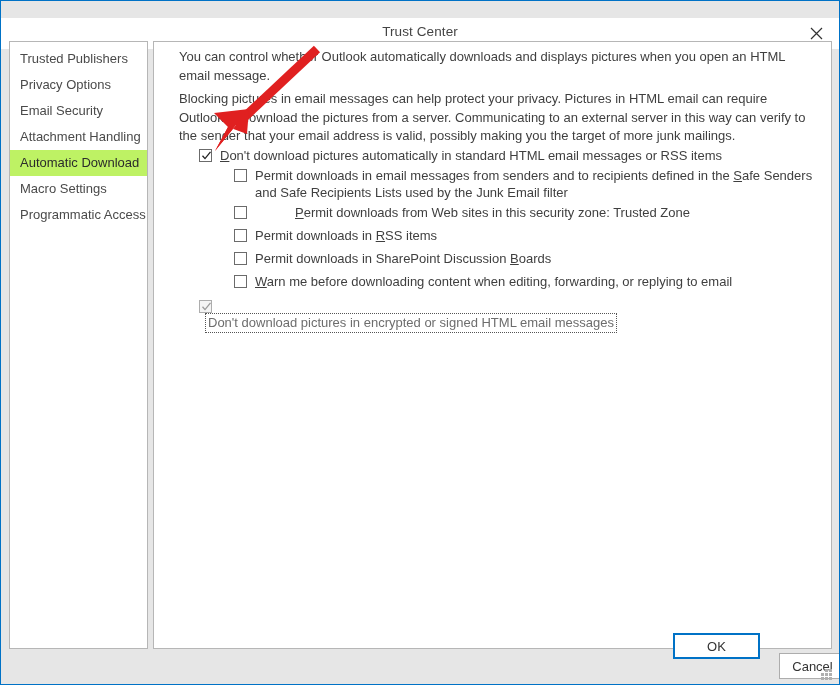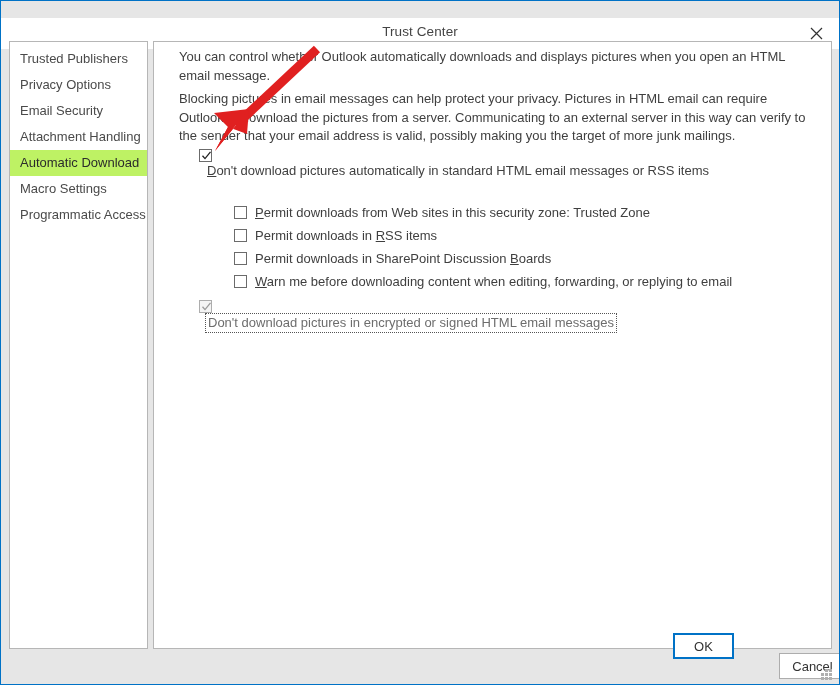--- a/index.html
+++ b/index.html
@@ -148,21 +148,21 @@
     background: #ffffff;
     font-size: 13px;
     color: #333333;
     display: flex;
     align-items: center;
     justify-content: center;
     cursor: default;
   }
   #ok-btn {
     left: 672px; top: 632px;
-    width: 61px;
+    width: 87px;
     border: 2px solid #0072c6;
   }
   #cancel-btn {
     left: 778px; top: 652px;
     width: 67px;
     border: 1px solid #adadad;
   }
   #grip {
     position: absolute;
     left: 820px; top: 668px;
@@ -197,31 +197,35 @@
     <div class="side-item">Attachment Handling</div>
     <div class="side-item selected">Automatic Download</div>
     <div class="side-item">Macro Settings</div>
     <div class="side-item">Programmatic Access</div>
   </div>
 
   <div id="content">
     <div class="desc" id="desc1">You can control whether Outlook automatically downloads and displays pictures when you open an HTML email message.</div>
     <div class="desc" id="desc2">Blocking pictures in email messages can help protect your privacy. Pictures in HTML email can require Outlook to download the pictures from a server. Communicating to an external server in this way can verify to the sender that your email address is valid, possibly making you the target of more junk mailings.</div>
 
-    <div class="cbrow" style="left:45px; top:105px;flex-direction:column;">
+    <div class="cbrow" style="left:45px; top:105px;">
       <span class="box">
         <svg width="13" height="13" viewBox="0 0 13 13">
             <path d="M2.5,6.8 L5,9.6 L10.5,2.8" stroke="#222222" stroke-width="1.3" fill="none"></path>
           </svg>
       </span>
       <span class="cblabel"><span class="u">D</span>on't download pictures automatically in standard HTML email messages or RSS items</span>
     </div>
 
-
-    <div class="cbrow" style="left:80px; top:162px;">
+    <div class="cbrow" style="left:80px; top:125px;">
+      <span class="box"></span>
+      <span class="cblabel wrap">Permit downloads in email messages from senders and to recipients defined in the <span class="u">S</span>afe Senders and Safe Recipients Lists used by the Junk Email filter</span>
+    </div>
+
+    <div class="cbrow" style="left:80px; top:162px;gap:40px;">
       <span class="box"></span>
       <span class="cblabel"><span class="u">P</span>ermit downloads from Web sites in this security zone: Trusted Zone</span>
     </div>
 
     <div class="cbrow" style="left:80px; top:208px;">
       <span class="box"></span>
       <span class="cblabel">Permit downloads in SharePoint Discussion <span class="u">B</span>oards</span>
     </div>
 
     <div class="cbrow" style="left:80px; top:185px;">

